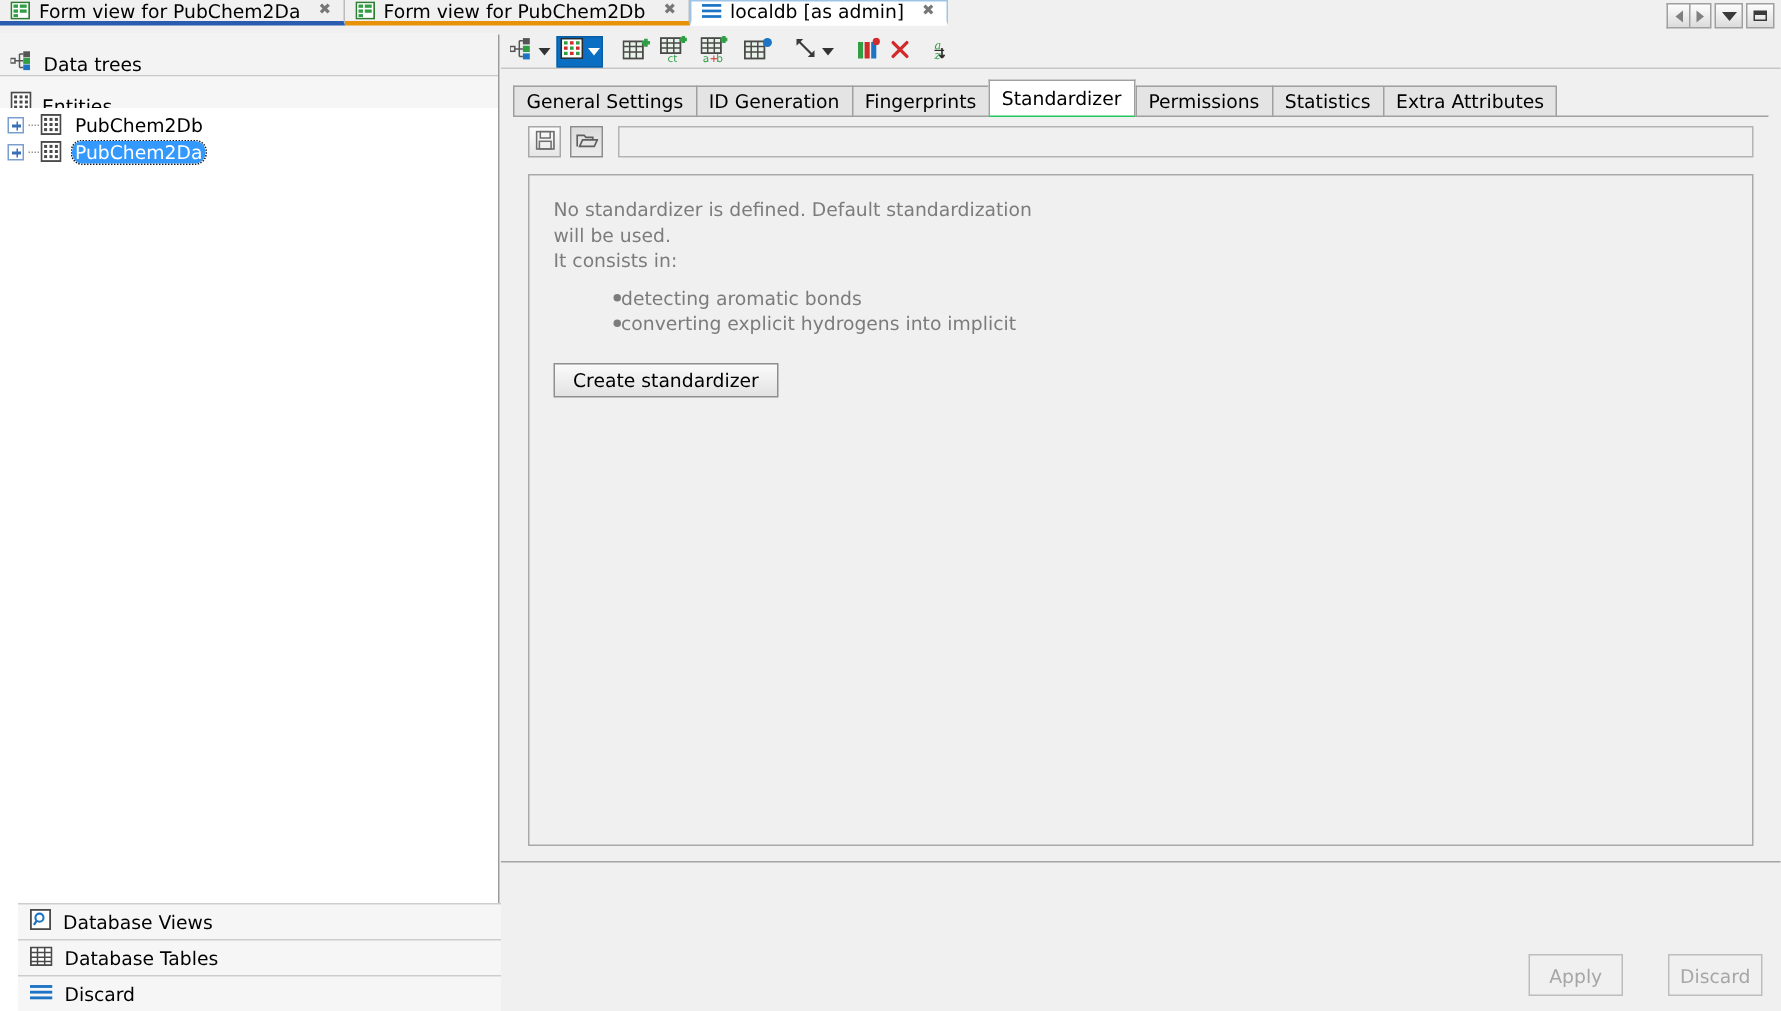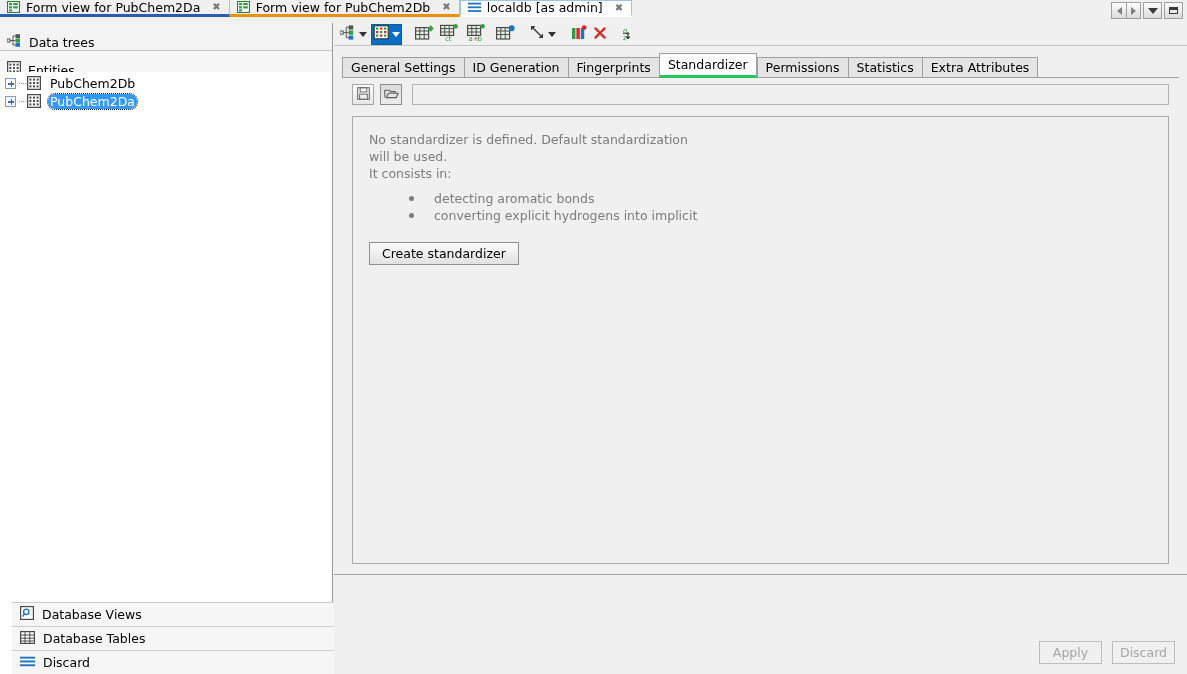--- a/index.html
+++ b/index.html
@@ -154,21 +154,21 @@
     border: 1px solid #a0a0a0;
     border-right: none;
     font-size: 12.5px;
     cursor: default;
     position: relative; top: 1px;
   }
   .itab:last-child { border-right: 1px solid #a0a0a0; }
   .itab.active {
     background: #ffffff;
     height: 25px;
-    border-bottom: 3px solid #22c55e;
+    border-bottom: 1px solid #22c55e;
     border-right: 1px solid #a0a0a0;
     z-index: 3;
     top: 1px;
   }
   .itab.before-active { border-right: none; }
 
   .panel-body {
     position: absolute; left: 8px; top: 55px; right: 8px; bottom: 108px;
     background: #f0f0f0;
   }
@@ -195,21 +195,21 @@
     background: #f0f0f0;
     border: 1px solid #a9a9a9;
     padding: 14px 16px;
   }
   .infotext {
     color: #7c7c7c; font-size: 12.5px; line-height: 17px;
     max-width: 340px;
   }
   .bullets { margin: 8px 0 0 40px; }
   .bl {
-    display: flex; align-items: baseline; gap: 20px;
+    display: flex; align-items: baseline; gap: 0;
     color: #7c7c7c; font-size: 12.5px; line-height: 17px;
   }
   .bl .dot { width:5px;height:5px;border-radius:50%;background:#7c7c7c; flex:0 0 auto; position:relative; top:-2px;}
   .btn-create {
     margin-top: 18px;
     height: 23px; padding: 0 12px;
     background: linear-gradient(#fbfbfb,#e2e2e2);
     border: 1px solid #8f8f8f;
     font-size: 12.5px; color:#000;
     font-family: "DejaVu Sans", "Liberation Sans", sans-serif;
@@ -219,28 +219,29 @@
   .footbar {
     position: absolute; left: 0; right: 0; bottom: 0; height: 100px;
     background: #f0f0f0;
     border-top: 1px solid #a3a3a3;
   }
   .footbtns {
     position: absolute; right: 12px; bottom: 10px;
     display: flex; gap: 10px;
   }
   .fbtn {
-    width: 63px; height: 23px;
+    width: 63px; height: 28px;
     background: #f0f0f0;
     border: 1px solid #bdbdbd;
     color: #a6a6a6;
     font-size: 12.5px;
     display:flex;align-items:center;justify-content:center;
     font-family: "DejaVu Sans", "Liberation Sans", sans-serif;
     cursor: default;
+    margin-left: 20px;
   }
 </style>
 </head>
 <body>
 
 <div class="topbar">
 
   <div class="wtab active-blue">
     <span>
       <svg class="ic-greengrid" viewBox="0 0 13 12">

